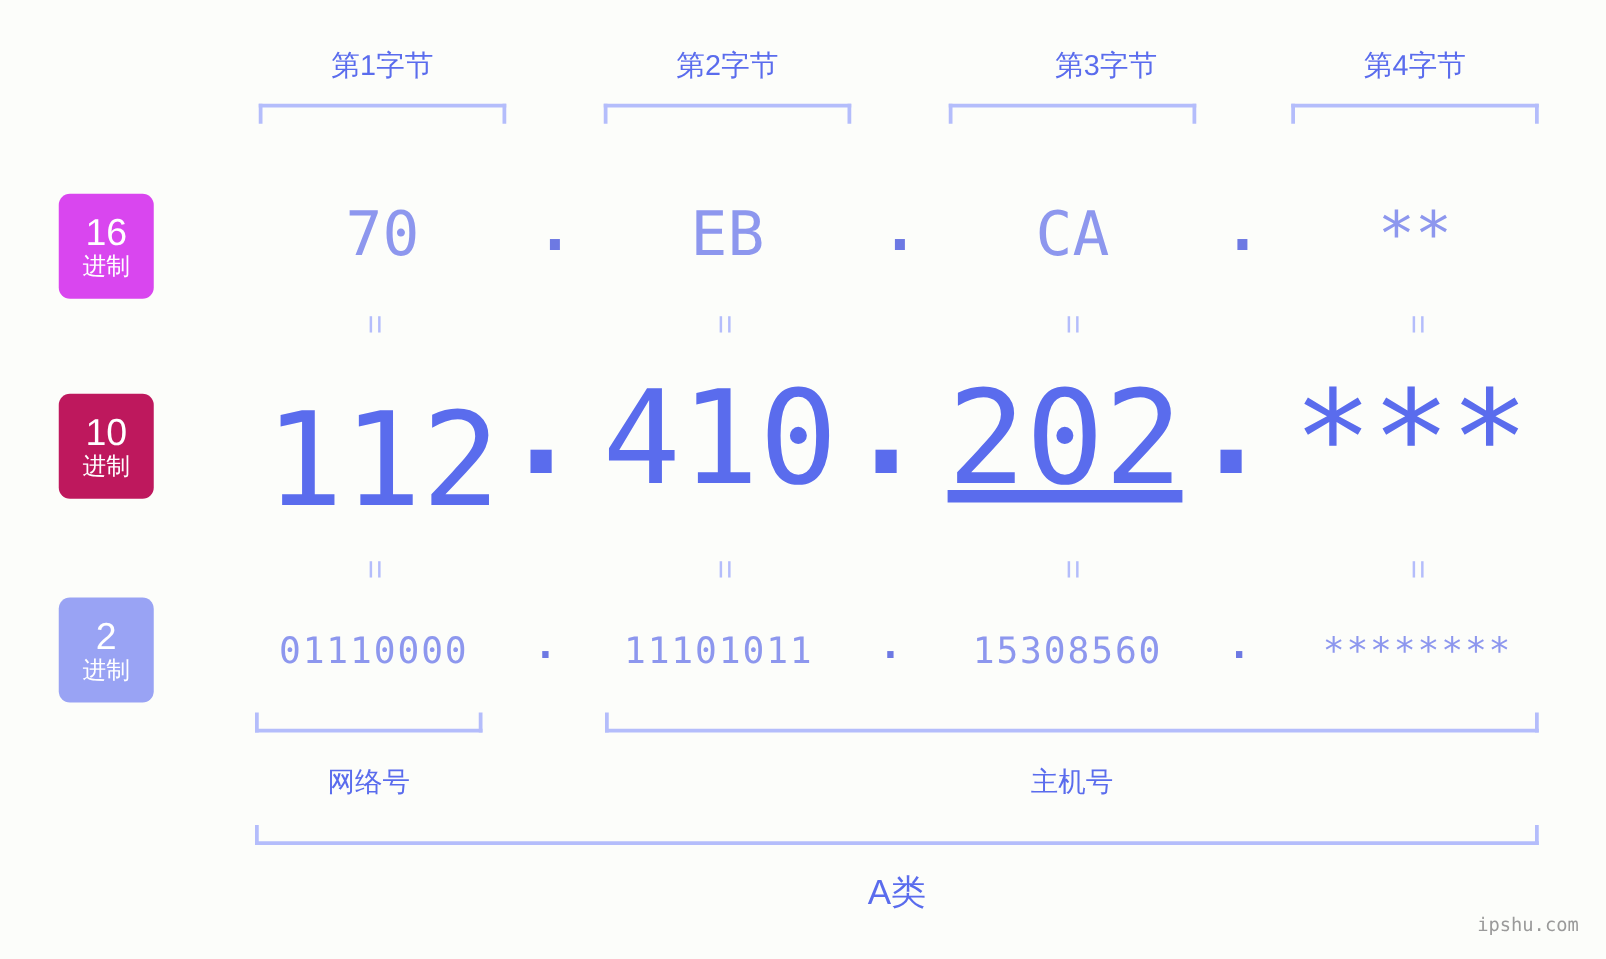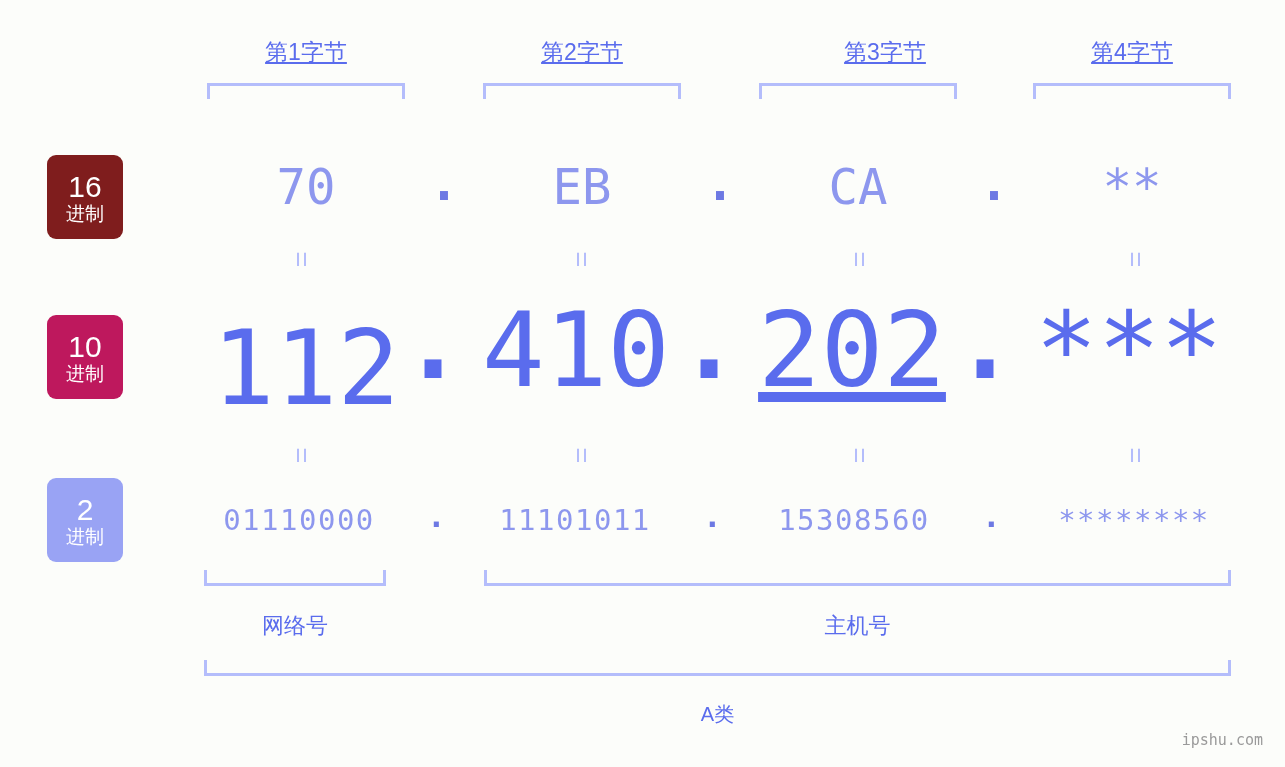--- a/index.html
+++ b/index.html
@@ -28,21 +28,20 @@
     position: absolute;
     top: 36px;
     height: 32px;
     line-height: 32px;
     text-align: center;
     font-size: 23px;
     color: #5a6ced;
     font-family: "Liberation Sans", sans-serif;
     letter-spacing: 0px;
     white-space: nowrap;
-    text-decoration: underline;
   }
 
   
   
   .bracket-top {
     position: absolute;
     height: 16px;
     border-top: 3px solid #b4bdfb;
     border-left: 3px solid #b4bdfb;
     border-right: 3px solid #b4bdfb;
@@ -76,21 +75,21 @@
     line-height: 33px;
     font-family: "Liberation Sans", sans-serif;
     font-weight: 400;
   }
   .badge .badge-unit {
     font-size: 19px;
     line-height: 22px;
     font-family: "Liberation Sans", sans-serif;
     font-weight: 400;
   }
-  #badge-hex  { top: 155px; height: 84px; background: #7f1d1d; }
+  #badge-hex  { top: 155px; height: 84px; background: #d946ef; }
   #badge-dec  { top: 315px; height: 84px; background: #be185d; }
   #badge-bin  { top: 478px; height: 84px; background: #99a3f4; }
 
   
   .val {
     position: absolute;
     text-align: center;
     white-space: nowrap;
     font-family: "DejaVu Sans Mono", "Liberation Mono", monospace;
   }
@@ -171,21 +170,21 @@
     font-size: 22px;
     line-height: 26px;
     color: #5a6ced;
     font-family: "Liberation Sans", sans-serif;
     white-space: nowrap;
   }
 
   .class-label {
     position: absolute;
     text-align: center;
-    font-size: 20px;
+    font-size: 28px;
     line-height: 26px;
     color: #5a6ced;
     font-family: "Liberation Sans", sans-serif;
     white-space: nowrap;
   }
 
   
   #watermark {
     position: absolute;
     right: 22px;

